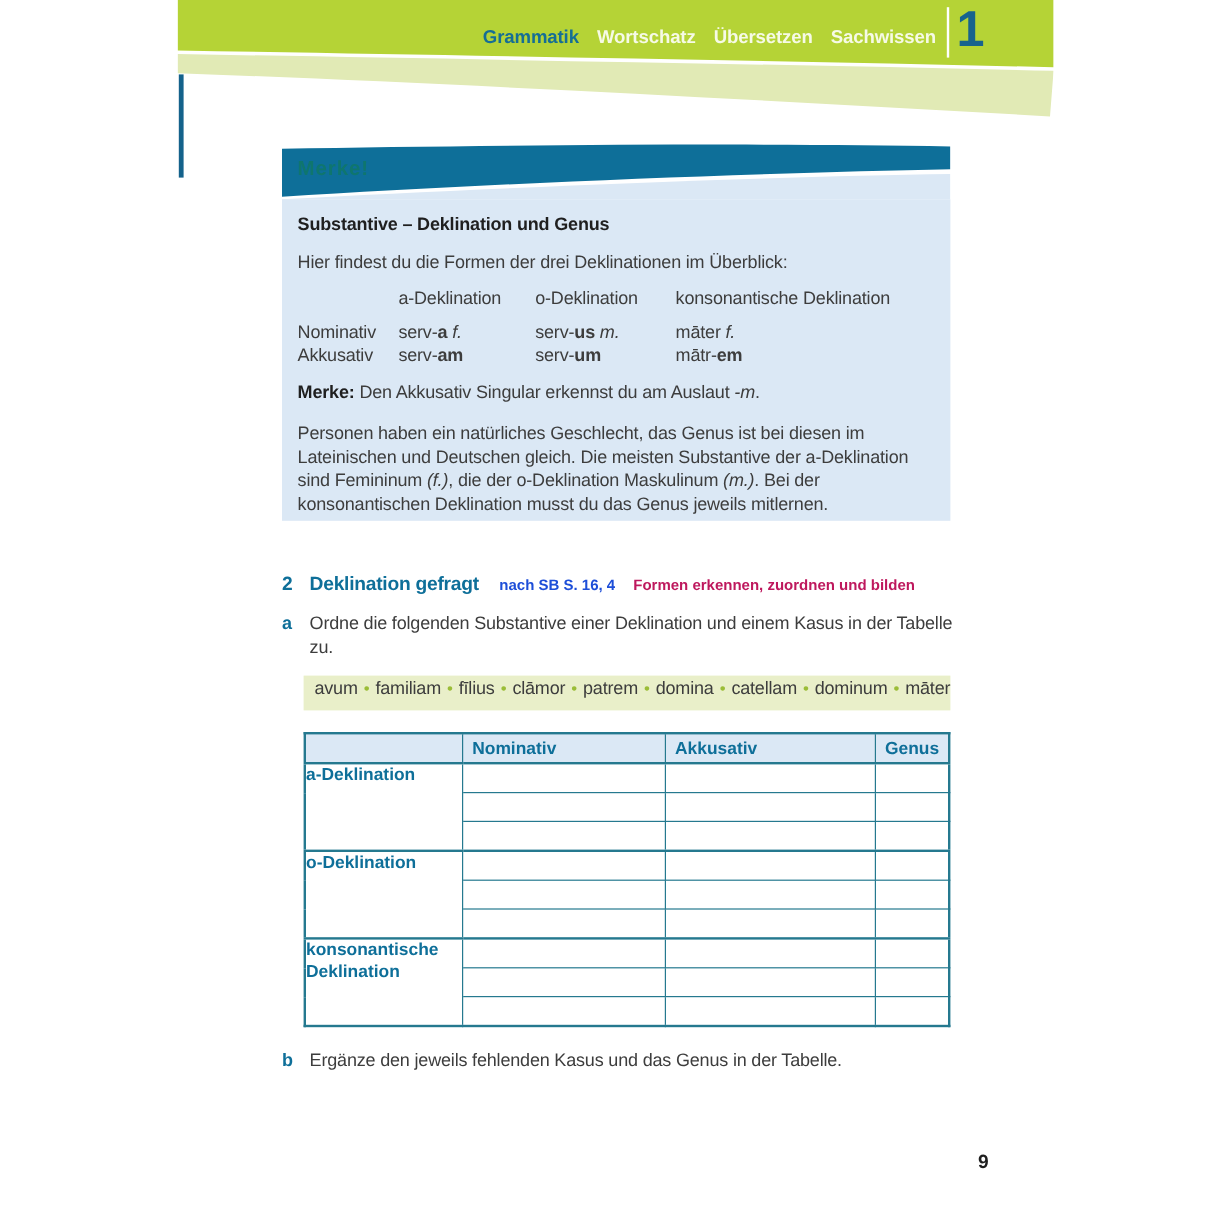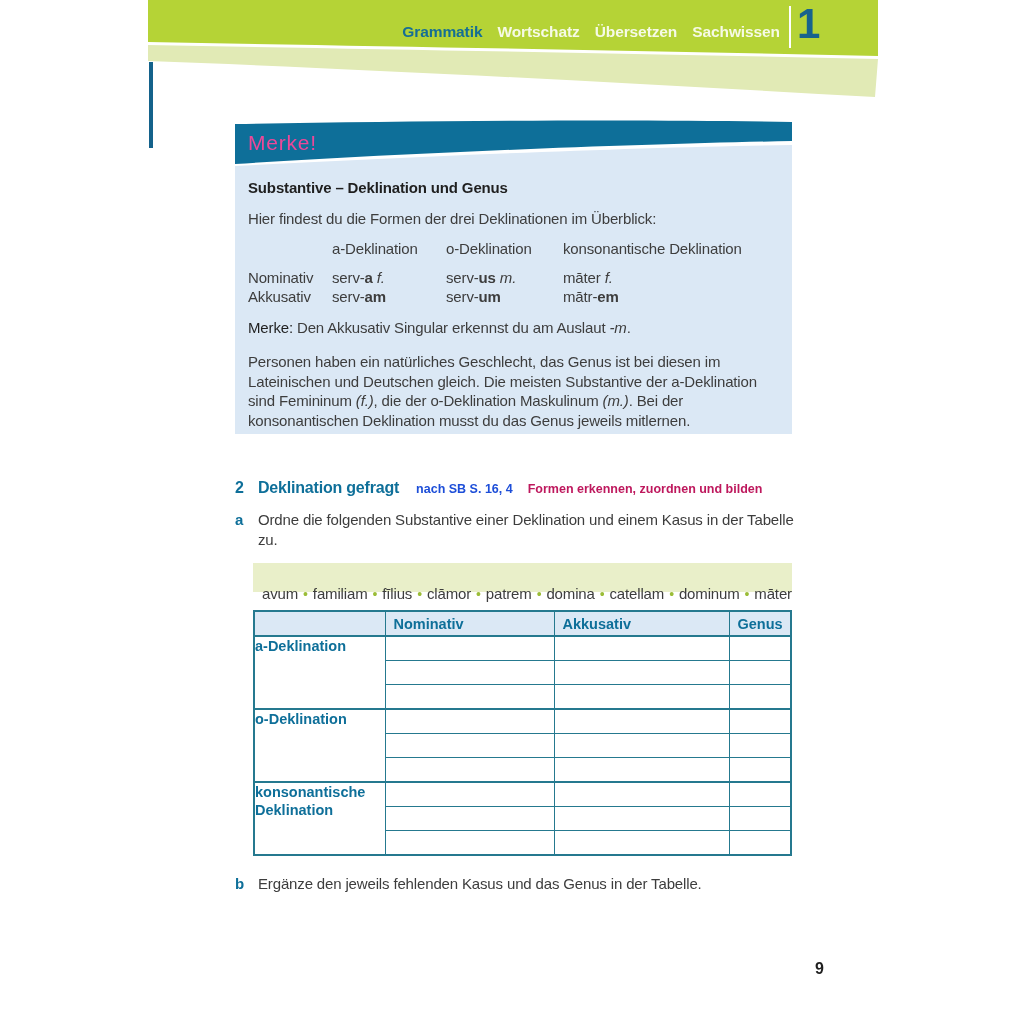--- a/index.html
+++ b/index.html
@@ -22,36 +22,36 @@
   .chapter-num{
     position:absolute; left:797px; top:0px; width:70px;
     font-size:42px; line-height:48px; font-weight:700; color:#17638d;
   }
   .left-rule{position:absolute; left:149px; top:62px; width:4px; height:86px; background:#14628b;}
 
   
   .merke{position:absolute; left:235px; top:120px; width:557px;}
   .merke-head{position:relative; height:46px;}
   .merke-title{
-    position:absolute; left:13px; top:11px; color:#ec4899;
-    font-size:21px; font-weight:400; letter-spacing:0.8px;
+    position:absolute; left:13px; top:11px; color:#0f766e;
+    font-size:17px; font-weight:700; letter-spacing:0.8px;
   }
   .merke-body{
     background:#dbe8f5; height:268px; box-sizing:border-box;
     padding:8px 14px 10px 13px; font-size:15px; line-height:19.5px;
     letter-spacing:-0.15px;
   }
   .merke-heading{font-weight:700; color:#1f1f1f; margin:4px 0 11px 0;}
   .merke-intro{margin:0 0 11px 0;}
   .paradigm{display:grid; grid-template-columns:84px 114px 117px auto; row-gap:0;}
   .pg-colhead{padding-bottom:9px;}
   .pg-cell b{font-weight:700;}
   .pg-cell i, .gen{font-style:italic;}
   .merke-note{margin-top:11px;}
-  .merke-note b{font-weight:400; color:#1f1f1f;}
+  .merke-note b{font-weight:700; color:#1f1f1f;}
   .merke-note i{font-style:italic;}
   .merke-para{margin-top:0;}
   .merke-para i{font-style:italic;}
 
   
   .ex-head{
     position:absolute; left:235px; top:479px; display:flex; align-items:baseline;
   }
   .ex-num{width:23px; font-size:16px; font-weight:700; color:#0e6f99;}
   .ex-title{font-size:16px; font-weight:700; color:#0e6f99; letter-spacing:-0.2px;}
@@ -59,21 +59,21 @@
   .ex-comp{margin-left:15px; font-size:12.5px; font-weight:700; color:#be185d;}
   .part{position:absolute; left:235px; display:flex; font-size:15px; line-height:20px; letter-spacing:-0.15px;}
   .part-a{top:510px;}
   .part-b{top:874px;}
   .part-letter{width:23px; font-weight:700; color:#0e6f99; flex:none;}
   .part-text{width:540px;}
 
   
   .word-bank{
     position:absolute; left:253px; top:563px; width:539px; height:29px;
-    background:#e9efc9; box-sizing:border-box; padding:22px 0 0 9px;
+    background:#e9efc9; box-sizing:border-box; padding:2px 0 0 9px;
     font-size:15px; letter-spacing:-0.15px;
   }
   .wb-bullet{color:#9bbd37; margin:0 5px; font-size:14px;}
 
   
   .answer-wrap{position:absolute; left:253px; top:610px;}
   table.answer{border-collapse:collapse; table-layout:fixed; width:539px; border:2px solid #25798f;}
   table.answer th, table.answer td{border:1px solid #25798f;}
   table.answer thead th{
     background:#dbe8f5; color:#0e6f99; font-weight:700; font-size:14.5px;

